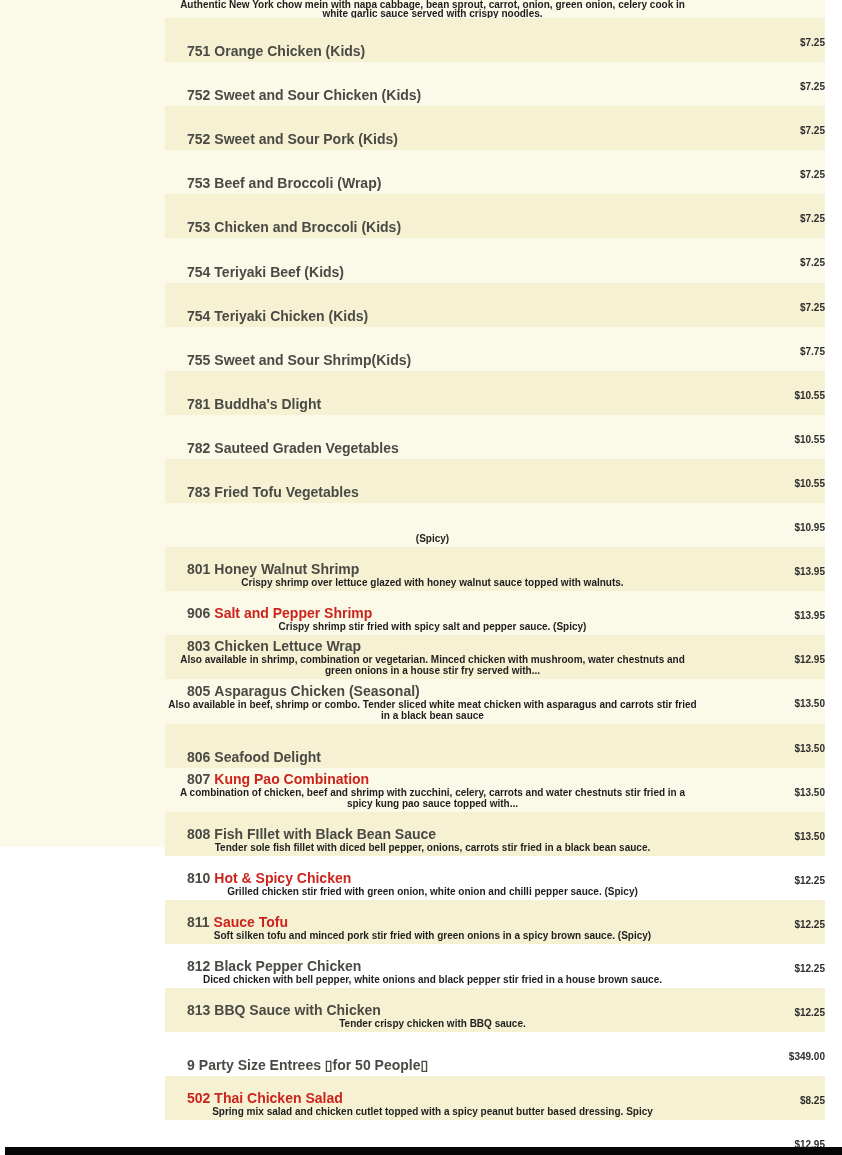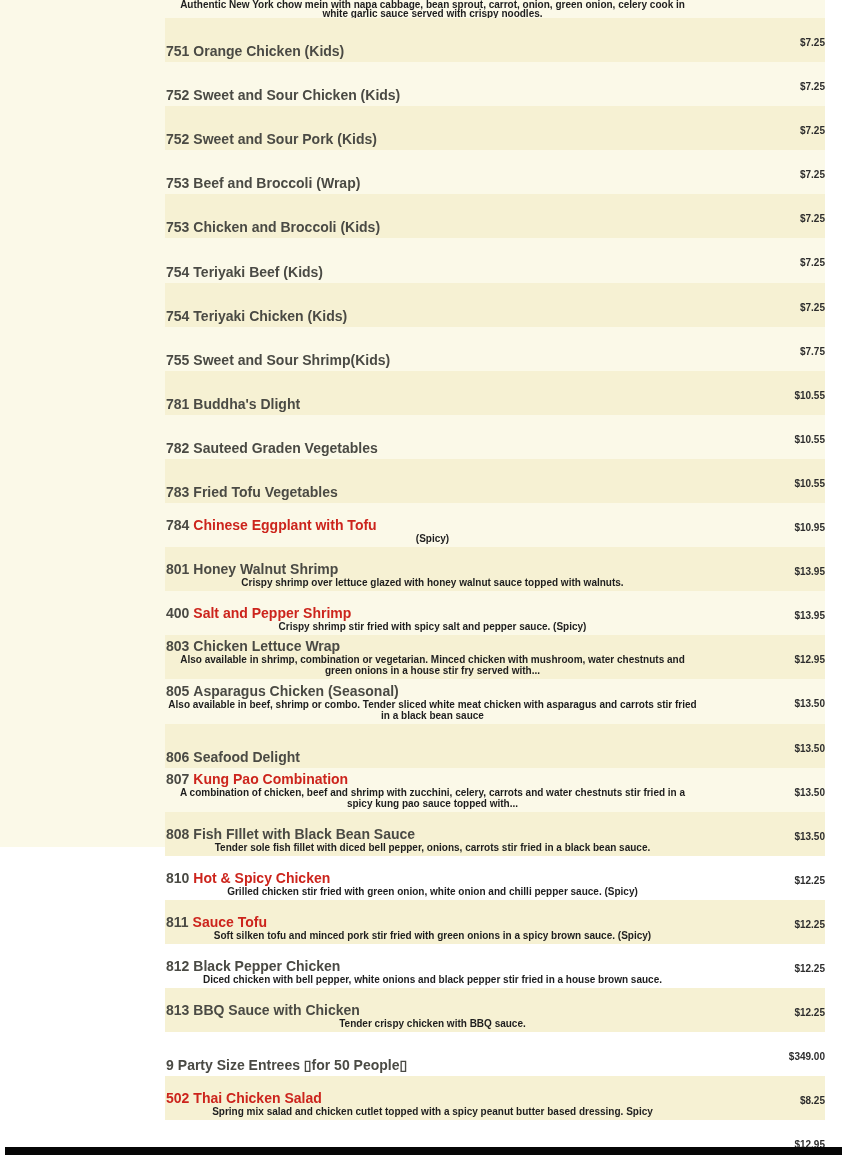--- a/index.html
+++ b/index.html
@@ -50,21 +50,21 @@
     width: 125px;
     text-align: right;
     font-size: 10px;
     font-weight: bold;
     color: #2e2e2e;
     line-height: 13px;
   }
   .name {
     width: 535px;
     box-sizing: border-box;
-    padding-left: 1px;
+    padding-left: 22px;
     font-size: 14px;
     font-weight: bold;
     color: #4a4a44;
     line-height: 16px;
     white-space: nowrap;
   }
   .name .num { margin-right: 4px; }
   .red { color: #cc241c; }
   .desc {
     width: 535px;
@@ -135,31 +135,30 @@
         <div class="row pale">
           <div class="price">$10.55</div>
           <div class="name"><span class="num">782</span><span class="">Sauteed Graden Vegetables</span></div>
         </div>
         <div class="row cream">
           <div class="price">$10.55</div>
           <div class="name"><span class="num">783</span><span class="">Fried Tofu Vegetables</span></div>
         </div>
         <div class="row pale">
           <div class="price">$10.95</div>
-          <div class="name"><span class="num">784</span><span class="red">Chinese Eggplant with Tofu</span></div>
           <div class="desc">(Spicy)</div>
         </div>
         <div class="row cream">
           <div class="price">$13.95</div>
           <div class="name"><span class="num">801</span><span class="">Honey Walnut Shrimp</span></div>
           <div class="desc">Crispy shrimp over lettuce glazed with honey walnut sauce topped with walnuts.</div>
         </div>
         <div class="row pale">
           <div class="price">$13.95</div>
-          <div class="name"><span class="num">400</span><span class="red">Salt and Pepper Shrimp</span></div>
+          <div class="name"><span class="num">906</span><span class="red">Salt and Pepper Shrimp</span></div>
           <div class="desc">Crispy shrimp stir fried with spicy salt and pepper sauce. (Spicy)</div>
         </div>
         <div class="row cream">
           <div class="price">$12.95</div>
           <div class="name"><span class="num">803</span><span class="">Chicken Lettuce Wrap</span></div>
           <div class="desc">Also available in shrimp, combination or vegetarian. Minced chicken with mushroom, water chestnuts and green onions in a house stir fry served with...</div>
         </div>
         <div class="row pale">
           <div class="price">$13.50</div>
           <div class="name"><span class="num">805</span><span class="">Asparagus Chicken (Seasonal)</span></div>

